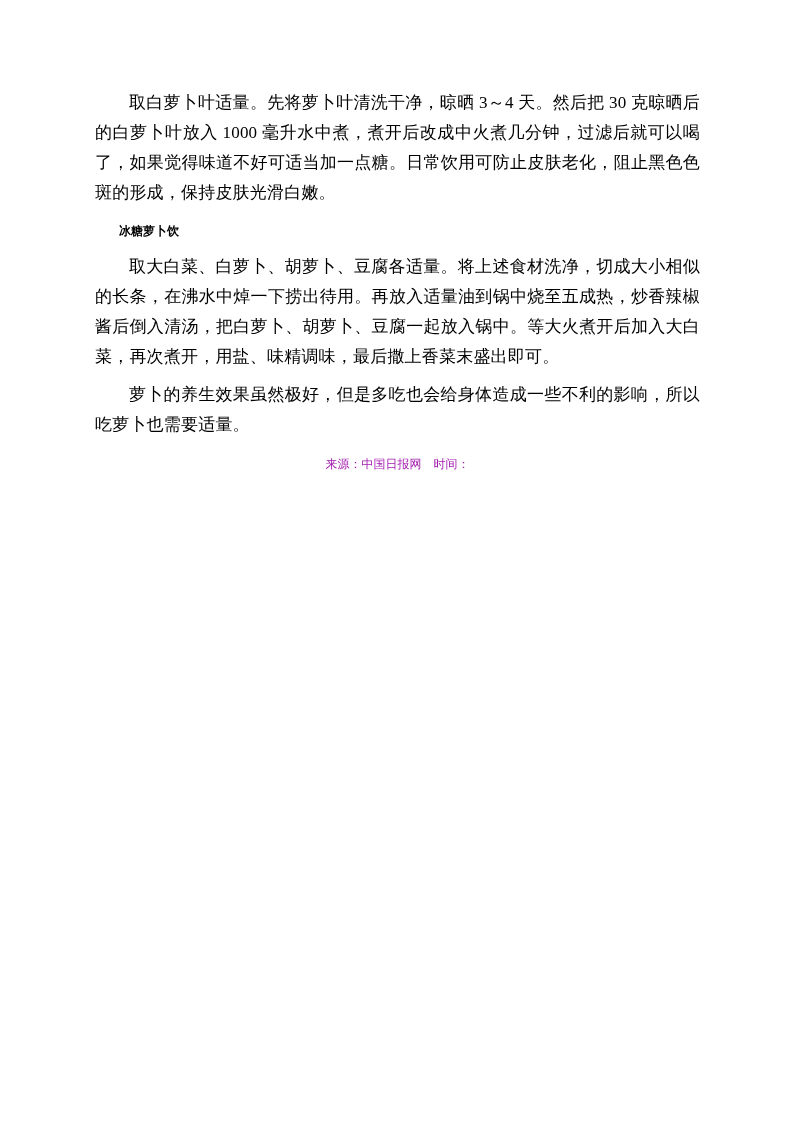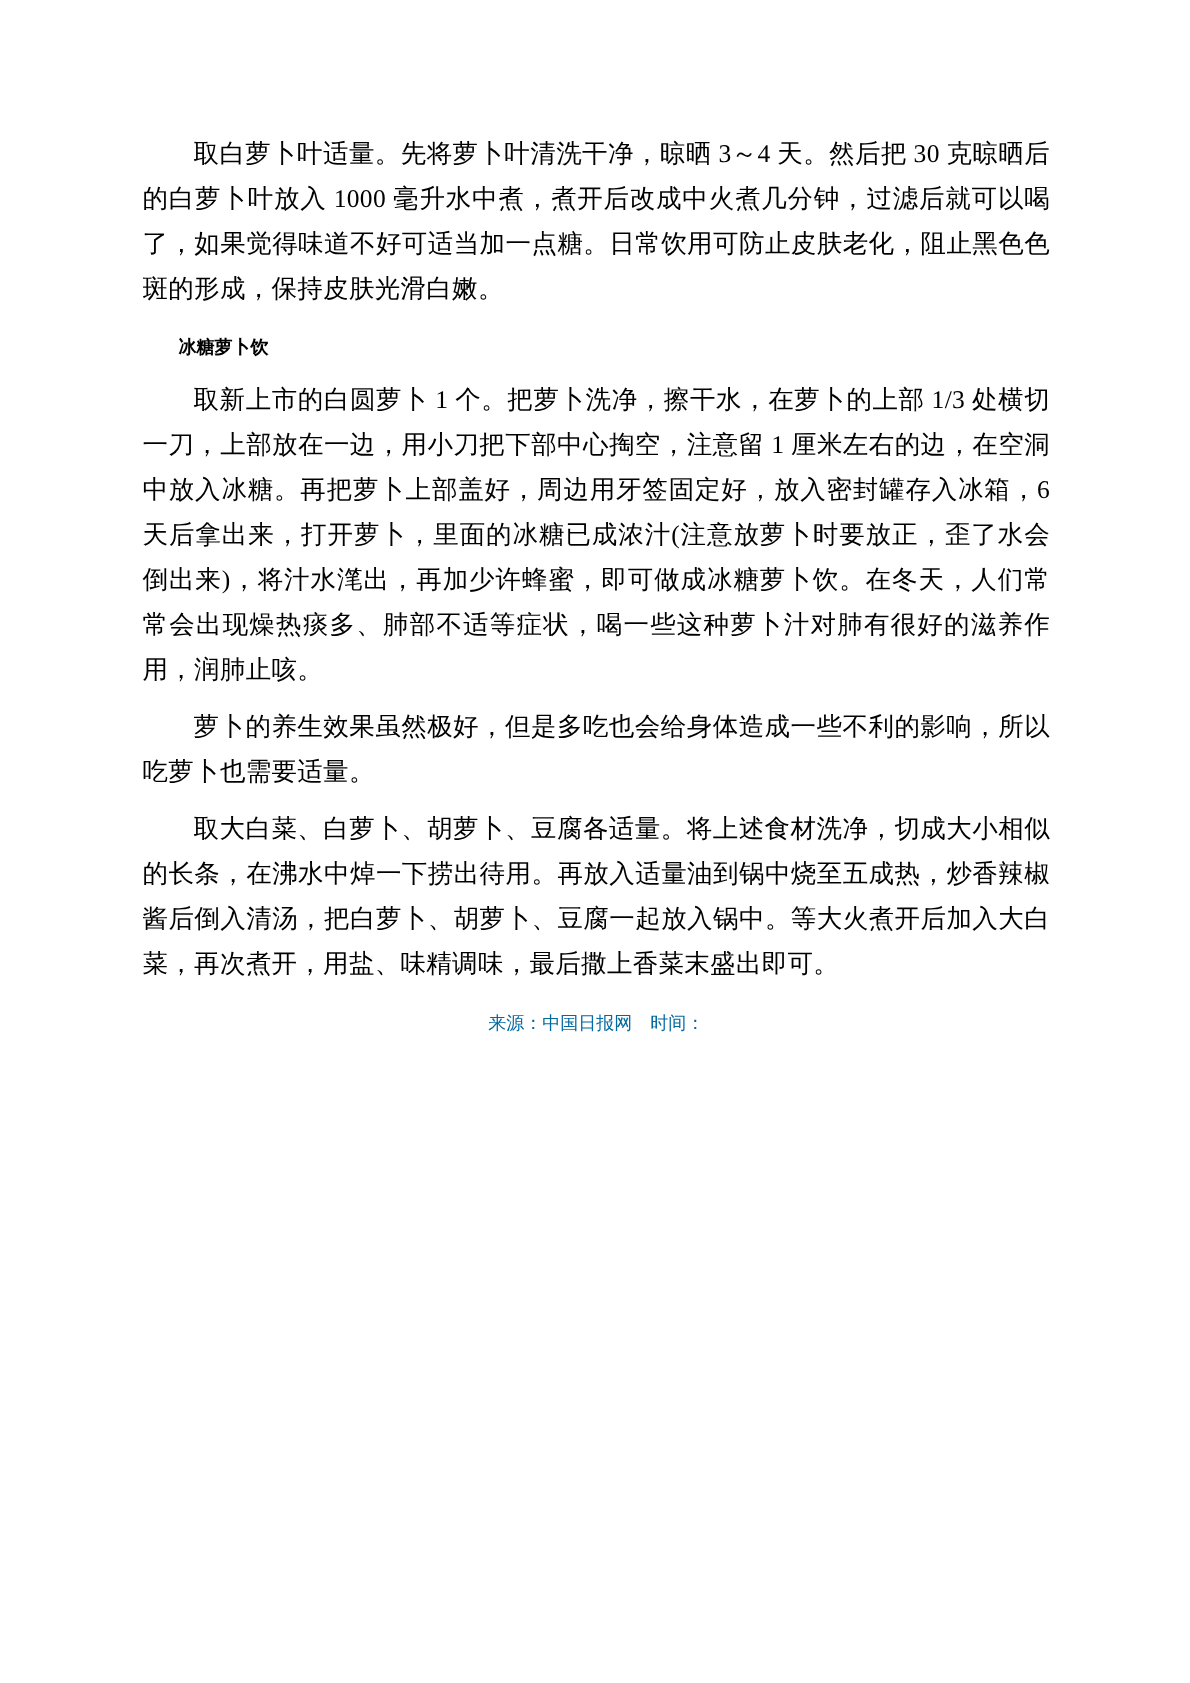--- a/index.html
+++ b/index.html
@@ -31,37 +31,36 @@
     font-size: 12px;
     line-height: 30px;
     font-weight: bold;
     text-indent: 2em;
   }
   .footer {
     margin-top: 12px;
     font-size: 12px;
     line-height: 24px;
     text-align: center;
-    color: #0369a1;
+    color: #a21caf;
     font-family: "Liberation Serif", "DejaVu Serif", serif;
   }
 </style>
 </head>
 <body>
 
 <div class="page">
 
   <p class="body-para">取白萝卜叶适量。先将萝卜叶清洗干净，晾晒 3～4 天。然后把 30 克晾晒后的白萝卜叶放入 1000 毫升水中煮，煮开后改成中火煮几分钟，过滤后就可以喝了，如果觉得味道不好可适当加一点糖。日常饮用可防止皮肤老化，阻止黑色色斑的形成，保持皮肤光滑白嫩。</p>
 
   <h2 class="heading">冰糖萝卜饮</h2>
 
-  <p class="body-para">取新上市的白圆萝卜 1 个。把萝卜洗净，擦干水，在萝卜的上部 1/3 处横切一刀，上部放在一边，用小刀把下部中心掏空，注意留 1 厘米左右的边，在空洞中放入冰糖。再把萝卜上部盖好，周边用牙签固定好，放入密封罐存入冰箱，6 天后拿出来，打开萝卜，里面的冰糖已成浓汁(注意放萝卜时要放正，歪了水会倒出来)，将汁水滗出，再加少许蜂蜜，即可做成冰糖萝卜饮。在冬天，人们常常会出现燥热痰多、肺部不适等症状，喝一些这种萝卜汁对肺有很好的滋养作用，润肺止咳。</p>
 
 
+  <p class="body-para">取大白菜、白萝卜、胡萝卜、豆腐各适量。将上述食材洗净，切成大小相似的长条，在沸水中焯一下捞出待用。再放入适量油到锅中烧至五成热，炒香辣椒酱后倒入清汤，把白萝卜、胡萝卜、豆腐一起放入锅中。等大火煮开后加入大白菜，再次煮开，用盐、味精调味，最后撒上香菜末盛出即可。</p>
+
   <p class="body-para">萝卜的养生效果虽然极好，但是多吃也会给身体造成一些不利的影响，所以吃萝卜也需要适量。</p>
-
-  <p class="body-para">取大白菜、白萝卜、胡萝卜、豆腐各适量。将上述食材洗净，切成大小相似的长条，在沸水中焯一下捞出待用。再放入适量油到锅中烧至五成热，炒香辣椒酱后倒入清汤，把白萝卜、胡萝卜、豆腐一起放入锅中。等大火煮开后加入大白菜，再次煮开，用盐、味精调味，最后撒上香菜末盛出即可。</p>
 
   <div class="footer">
     <span>来源：中国日报网　时间：</span>
   </div>
 
 </div>
 
 </body></html>

